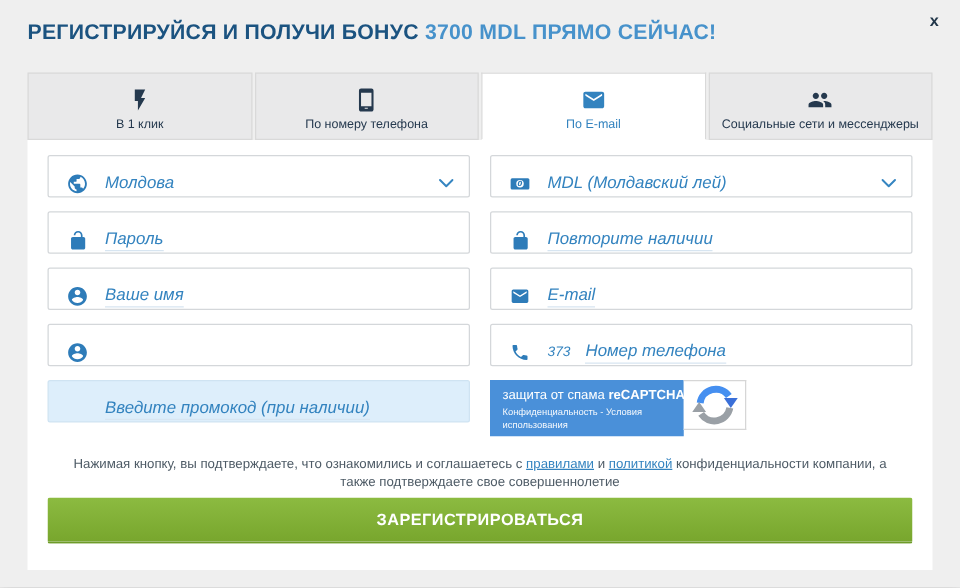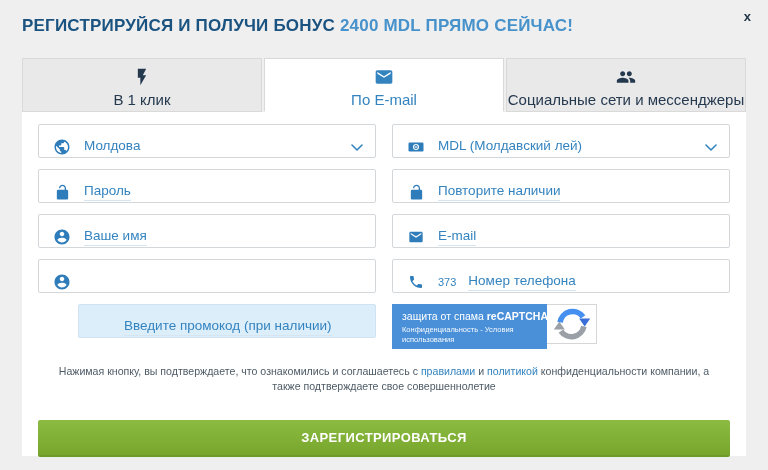--- a/index.html
+++ b/index.html
@@ -28,75 +28,83 @@
   .hdr-title{font-size:17px;font-weight:bold;letter-spacing:.2px;}
   .t-dark{color:var(--title-dark);}
   .t-light{color:var(--title-light);}
   .close-x{position:absolute;top:6px;right:13px;font-size:13px;font-weight:bold;
            color:#22374a;cursor:pointer;line-height:1;padding:4px;}
   
   .tabs{flex:none;height:54px;margin:0 22px;display:flex;gap:2px;}
   .tab{flex:1 1 0;background:var(--tab-bg);border:1px solid #d9d9d9;display:flex;
        flex-direction:column;align-items:center;justify-content:center;gap:4px;
        cursor:pointer;padding-top:2px;}
-  .tab .tab-label{font-size:15px;color:var(--tab-dark);white-space:nowrap;}
+  .tab .tab-label{font-size:10px;color:var(--tab-dark);white-space:nowrap;}
   .tab .ticon{height:22px;display:flex;align-items:flex-end;}
   .tab.active{background:#fff;border-bottom-color:#fff;text-align:right;}
   .tab.active .tab-label{color:var(--accent);}
   
   .panel{flex:none;height:344px;margin:0 22px;background:#fff;padding:12px 16px 13px;}
   .grid{display:grid;grid-template-columns:1fr 1fr;column-gap:16px;row-gap:11px;align-items:start;}
   .field{height:34px;border:1px solid var(--border);border-radius:2px;background:#fff;
-         display:flex;align-items:center;padding:12px 12px 0 14px;cursor:text;}
+         display:flex;align-items:center;padding:12px 12px 0 14px;cursor:text;font-style:italic;}
   .field .ficon{width:18px;height:18px;flex:none;margin-right:13px;display:flex;align-items:center;justify-content:center;}
   .ph{font-size:13.5px;color:var(--accent);border-bottom:1px solid #d7e5f1;padding-bottom:1px;line-height:1.2;}
   .noline{border-bottom:none;}
   .prefix{font-size:11px;color:var(--accent);margin-right:12px;}
   .chev{margin-left:auto;flex:none;cursor:pointer;}
-  .field.promo{background:var(--promo-bg);border-color:#cfe3f2;padding-left:45px;margin-left:40px;}
+  .field.promo{background:var(--promo-bg);border-color:#cfe3f2;padding-left:45px;}
   
   .recaptcha{display:flex;align-items:flex-start;height:47px;width:212px;cursor:pointer;}
   .rc-blue{background:var(--recaptcha-blue);color:#fff;padding:6px 8px 4px 10px;width:155px;flex:none;}
   .rc-l1{font-size:10.5px;white-space:nowrap;}
   .rc-l1 b{font-weight:bold;}
   .rc-l2{font-size:7.5px;margin-top:3px;line-height:1.35;opacity:.95;}
   .rc-logo{width:50px;flex:none;background:#fff;border:1px solid #d6d6d6;border-left:none;
            display:flex;align-items:center;justify-content:center;}
   
   .legal{margin:13px auto 0;max-width:672px;text-align:center;font-size:10.6px;
          line-height:1.45;color:var(--legal);}
-  .legal a{color:var(--accent);cursor:pointer;}
-  
-  .submit{margin-top:25px;width:100%;height:37px;border:none;border-radius:2px;cursor:pointer;
+  .legal a{color:var(--accent);text-decoration:underline;cursor:pointer;}
+  
+  .submit{margin-top:3px;width:100%;height:37px;border:none;border-radius:2px;cursor:pointer;
           background:linear-gradient(to bottom,var(--green-top),var(--green-bot));
           border-bottom:2px solid var(--green-edge);
           color:#fff;font-family:"Liberation Sans","DejaVu Sans",sans-serif;
           font-size:13px;font-weight:bold;letter-spacing:.4px;}
 </style>
 </head>
 <body>
 
 <div class="modal">
 
   <div class="hdr">
     <div class="hdr-title">
       <span class="t-dark">РЕГИСТРИРУЙСЯ И ПОЛУЧИ БОНУС</span>
-      <span class="t-light">2400 MDL ПРЯМО СЕЙЧАС!</span>
+      <span class="t-light">3700 MDL ПРЯМО СЕЙЧАС!</span>
     </div>
     <div class="close-x">x</div>
   </div>
 
   <div class="tabs">
     <div class="tab">
       <span class="ticon">
         <svg width="20" height="20" viewBox="0 0 24 24">
             <path d="M7 2v11h3v9l7-12h-4l4-8z" fill="#25394e"></path>
           </svg>
       </span>
       <span class="tab-label">В 1 клик</span>
+    </div>
+    <div class="tab">
+      <span class="ticon">
+        <svg width="20" height="20" viewBox="0 0 24 24">
+            <path d="M17 1.01 7 1c-1.1 0-2 .9-2 2v18c0 1.1.9 2 2 2h10c1.1 0 2-.9 2-2V3c0-1.1-.9-1.99-2-1.99zM17 18H7V5h10v13zm-3.5 2.5h-3v-1h3v1z" fill="#25394e"></path>
+          </svg>
+      </span>
+      <span class="tab-label">По номеру телефона</span>
     </div>
     <div class="tab active">
       <span class="ticon">
         <svg width="22" height="20" viewBox="0 0 24 24">
             <path d="M20 4H4c-1.1 0-2 .9-2 2v12c0 1.1.9 2 2 2h16c1.1 0 2-.9 2-2V6c0-1.1-.9-2-2-2zm0 4-8 5-8-5V6l8 5 8-5v2z" fill="#3383bf"></path>
           </svg>
       </span>
       <span class="tab-label">По E-mail</span>
     </div>
     <div class="tab">

